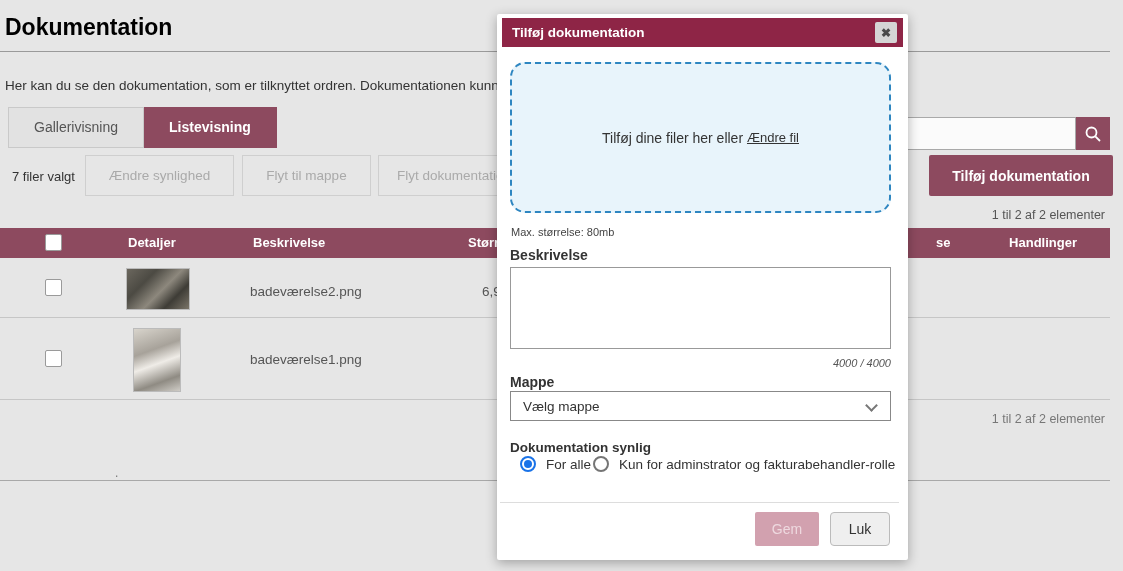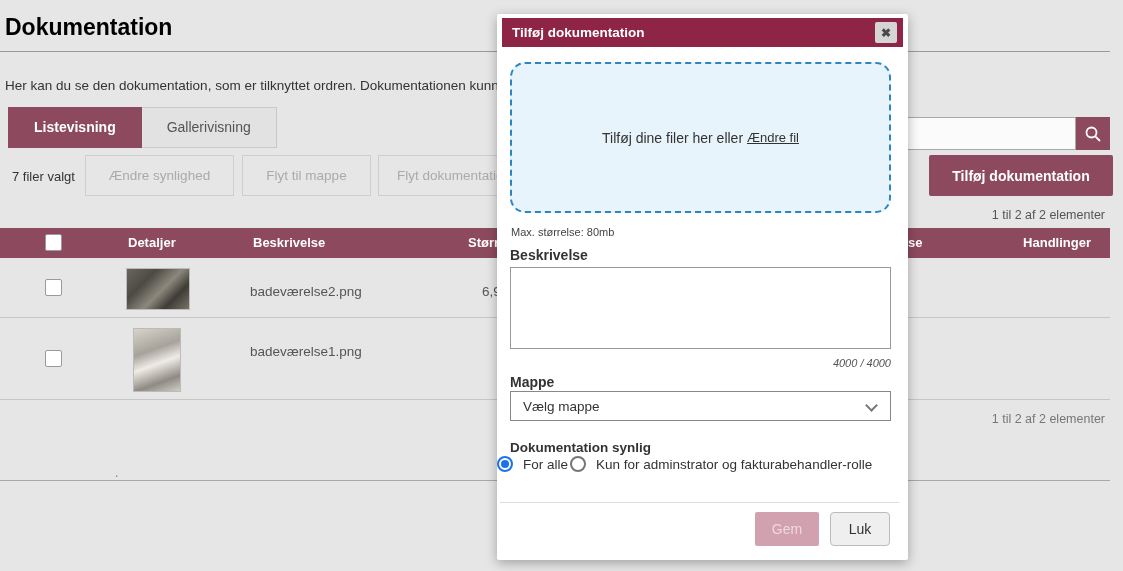--- a/index.html
+++ b/index.html
@@ -39,32 +39,32 @@
   .add-btn { left:929px; top:155px; width:184px; height:41px; background:#8d4a5f; border:none;
              color:#fff; font-size:14px; font-weight:bold; border-radius:2px; cursor:pointer; }
   .count-top    { top:208px; right:18px; font-size:12.5px; color:#555; }
   .count-bottom { top:412px; right:18px; font-size:12.5px; color:#777; }
 
   
   .thead { left:0; top:228px; width:1110px; height:30px; background:#8d4a5f; color:#fff;
            font-weight:bold; font-size:13px; }
   .thead span { position:absolute; top:7px; }
   .th-details { left:128px; } .th-desc { left:253px; } .th-size { left:468px; }
-  .th-frag { left:908px; } .th-actions { right:19px;margin-left:12px; }
+  .th-frag { left:908px;padding-left:28px; } .th-actions { right:33px;margin-left:12px; }
   .cb { width:17px; height:17px; background:#fff; border:1px solid #9a9a9a; border-radius:2px; }
   .thead .cb { position:absolute; left:45px; top:6px; }
 
   .trow { left:0; width:1110px; border-bottom:1px solid #c6c6c6; }
   .row-1 { top:258px; height:60px; }
   .row-2 { top:318px; height:82px; }
   .trow .cb { position:absolute; left:45px; }
   .row-1 .cb { top:21px; } .row-2 .cb { top:32px; }
   .file-name { position:absolute; left:250px; color:#555; font-size:13.5px; }
   .file-name { top:auto; }
-  .fname-1 { top:284px; } .fname-2 { top:344px; }
+  .fname-1 { top:284px; } .fname-2 { top:352px; }
   .file-size { position:absolute; left:482px; top:284px; color:#555; font-size:13.5px; }
 
   .thumb { position:absolute; border:1px solid #bbb; }
   .thumb-1 { left:126px; top:268px; width:64px; height:42px;
     background:linear-gradient(135deg,#6b675e 0%,#4c4a43 30%,#8d887d 55%,#3e3c36 75%,#7a7468 100%); }
   .thumb-2 { left:133px; top:328px; width:48px; height:64px;
     background:linear-gradient(160deg,#d8d4cc 0%,#a7a29a 35%,#efece7 55%,#8f8b83 80%,#cfccc6 100%); }
 
   .section-rule { left:0; top:480px; width:1110px; border-top:1px solid #a8a8a8; }
   .stray-dot { left:115px; top:466px; color:#777; font-size:12px; }
@@ -87,21 +87,21 @@
   .field-label { left:13px; font-weight:bold; font-size:14px; color:#333; }
   .lbl-desc { top:233px; } .lbl-folder { top:360px; } .lbl-vis { top:426px; font-size:13.5px; }
   .desc-area { left:13px; top:253px; width:381px; height:82px; border:1px solid #999;
                resize:none; font-family:"Liberation Sans",sans-serif; font-size:13px; padding:6px; }
   .char-counter { right:17px; top:343px; font-size:11px; font-style:italic; color:#555; }
   .folder-select { left:13px; top:377px; width:381px; height:30px; border:1px solid #888;
                    background:#fff; cursor:pointer; }
   .folder-value { left:12px; top:7px; font-size:13.5px; color:#333; }
   .chevron { right:14px; top:9px; width:9px; height:9px; border-right:2px solid #777;
              border-bottom:2px solid #777; transform:rotate(45deg); }
-  .radio-row { left:0; top:441px; width:380px; height:20px;padding-left:34px; }
+  .radio-row { left:23px; top:441px; width:380px; height:20px;padding-left:34px; }
   .radio { width:16px; height:16px; border-radius:50%; background:#fff; top:1px; }
   .radio.off { border:2px solid #757575; }
   .radio.on  { border:2px solid #1a73e8; }
   .radio.on::after { content:""; position:absolute; left:2px; top:2px; width:8px; height:8px;
                      border-radius:50%; background:#1a73e8; }
   .r1 { left:0; } .r1-lbl { left:26px; top:2px; font-size:13.5px; }
   .r2 { left:73px; } .r2-lbl { left:99px; top:2px; font-size:13.5px; white-space:nowrap; }
   .modal-rule { left:3px; top:488px; width:399px; border-top:1px solid #ddd; height:0; }
   .btn-save { left:258px; top:498px; width:64px; height:34px; background:#d2a1af; border:none;
               color:#eed9df; font-size:14px; border-radius:2px; }
@@ -109,22 +109,22 @@
                border:1px solid #bbb; color:#333; font-size:14px; border-radius:4px; cursor:pointer; }
 </style>
 </head>
 <body>
 
 <h1 class="abs page-title">Dokumentation</h1>
 <div class="abs title-rule"></div>
 <div class="abs page-desc">Her kan du se den dokumentation, som er tilknyttet ordren. Dokumentationen kunne også væ</div>
 
 <div class="abs tabs">
+  <div class="tab">Gallerivisning</div>
   <div class="tab active">Listevisning</div>
-  <div class="tab">Gallerivisning</div>
 </div>
 
 <div class="abs sel-status">7 filer valgt</div>
 <button class="abs bulk-btn bulk-1">Ændre synlighed</button>
 <button class="abs bulk-btn bulk-2">Flyt til mappe</button>
 <button class="abs bulk-btn bulk-3">Flyt dokumentation</button>
 
 <input class="abs search-input" value="" style="">
 <button class="abs search-btn">
   <span style="display:flex">

